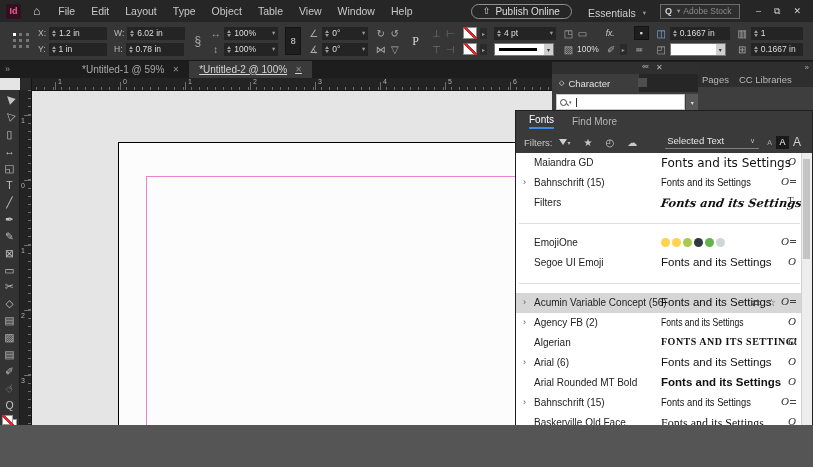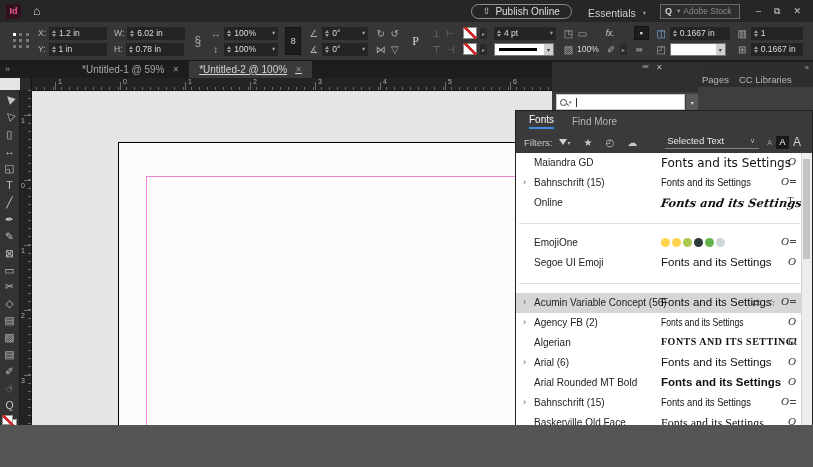--- a/index.html
+++ b/index.html
@@ -181,20 +181,31 @@
   .wmark .l2{font-size:8.5px;margin-top:2px;}
 </style>
 </head>
 <body>
 
 <div id="app">
 
   <div class="menubar">
     <div class="idlogo">Id</div>
     <div class="home">⌂</div>
+    <div id="menus" style="display:flex;">
+        <span class="menu-item">File</span>
+        <span class="menu-item">Edit</span>
+        <span class="menu-item">Layout</span>
+        <span class="menu-item">Type</span>
+        <span class="menu-item">Object</span>
+        <span class="menu-item">Table</span>
+        <span class="menu-item">View</span>
+        <span class="menu-item">Window</span>
+        <span class="menu-item">Help</span>
+      </div>
     <div class="mb-right">
       <div class="publish">
         <span class="up">⇧</span>
         <span>Publish Online</span>
       </div>
       <div class="workspace">
         <span>Essentials</span>
         <span class="dd">▾</span>
       </div>
       <div class="stocksearch">
@@ -686,20 +697,27 @@
         <span>CC Libraries</span>
       </div>
     <div class="dbody"></div>
   </div>
 
   <div class="charpanel">
     <div class="cp-head">
       <span class="cp-col">««</span>
       <span class="cp-x">✕</span>
     </div>
+    <div class="cp-tabrow">
+      <div class="cp-tab">
+        <span style="font-size:7px;">◇</span>
+        <span>Character</span>
+      </div>
+      <div class="cp-menu"></div>
+    </div>
     <div class="cp-search">
       <div class="sinput">
         <span class="mag"></span>
         <span class="sd">▾</span>
         <span class="cursor"></span>
       </div>
       <div class="sdrop">▾</div>
     </div>
   </div>
 
@@ -740,21 +758,21 @@
         <div class="frow">
           <span class="fexp">›</span>
           <span class="fname">Bahnschrift (15)</span>
           <span class="fsample s-cond">Fonts and its Settings</span>
           <span class="fic">
             <span>O</span>
             <span class="vbars"></span>
           </span>
         </div>
         <div class="frow">
-          <span class="fname">Online</span>
+          <span class="fname">Filters</span>
           <span class="fsample s-script">Fonts and its Settings</span>
           <span class="fic">
             <span class="ftt">T<small>r</small></span>
           </span>
         </div>
         <div class="fdivider"></div>
         <div class="frow">
           <span class="fname">EmojiOne</span>
           <span class="edots">
             <b style="background: rgb(255, 211, 77);"></b>

